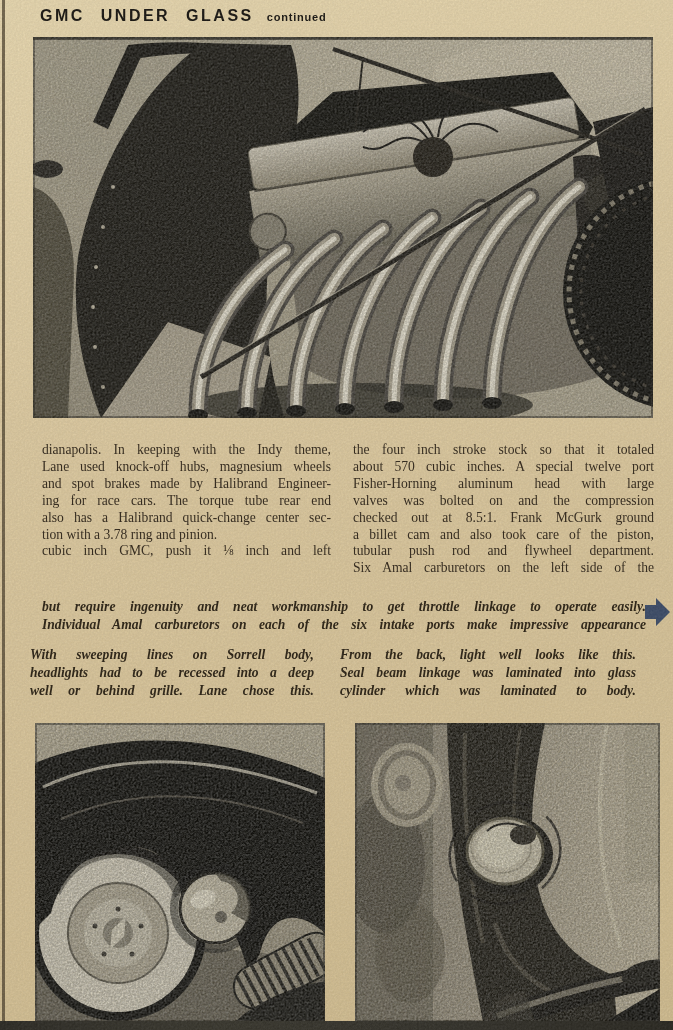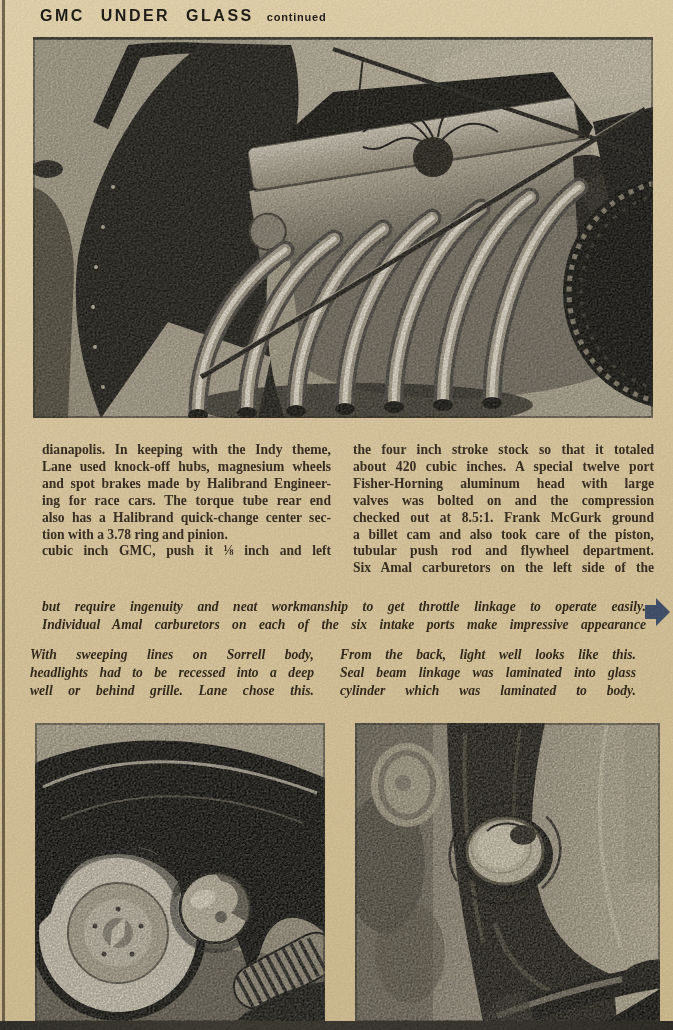--- a/index.html
+++ b/index.html
@@ -19,21 +19,21 @@
     letter-spacing:2.5px;word-spacing:9px;color:#1b1813;}
   .continued{font-family:"Liberation Sans",sans-serif;font-weight:bold;font-size:11px;
     letter-spacing:.8px;color:#1b1813;margin-left:13px;text-align:center;}
   
   .photo{position:absolute;line-height:0;}
   .photo svg{display:block;}
   .photo-engine{left:33px;top:37px;width:620px;height:381px;}
   .photo-bl{left:35px;top:723px;width:290px;height:299px;}
   .photo-br{left:355px;top:723px;width:305px;height:299px;}
   
-  .body-text{position:absolute;left:42px;top:442px;width:612px;display:flex;gap:22px;color:#352b1e;font-weight:bold;}
+  .body-text{position:absolute;left:42px;top:442px;width:612px;display:flex;gap:22px;color:#352b1e;}
   .colL{width:289px;} .colR{width:301px;}
   .bline{font-size:13.6px;line-height:16.9px;text-align:justify;text-align-last:justify;}
   .bline.pe{text-align-last:left;}
   .bline.ind{text-indent:14px;}
   
   .cap{font-weight:bold;font-style:italic;color:#2e2517;}
   .cline{font-size:13.6px;line-height:18.2px;text-align:justify;text-align-last:justify;}
   .caption-full{position:absolute;left:42px;top:598px;width:604px;}
   .captions-two{position:absolute;left:30px;top:646px;width:612px;display:flex;gap:26px;}
   .capL{width:284px;} .capR{width:296px;}
@@ -200,21 +200,21 @@
       <div class="bline">dianapolis. In keeping with the Indy theme,</div>
       <div class="bline">Lane used knock-off hubs, magnesium wheels</div>
       <div class="bline">and spot brakes made by Halibrand Engineer-</div>
       <div class="bline">ing for race cars. The torque tube rear end</div>
       <div class="bline">also has a Halibrand quick-change center sec-</div>
       <div class="bline pe">tion with a 3.78 ring and pinion.</div>
       <div class="bline">cubic inch GMC, push it ⅛ inch and left</div>
     </div>
     <div class="colR">
       <div class="bline">the four inch stroke stock so that it totaled</div>
-      <div class="bline">about 420 cubic inches. A special twelve port</div>
+      <div class="bline">about 570 cubic inches. A special twelve port</div>
       <div class="bline">Fisher-Horning aluminum head with large</div>
       <div class="bline">valves was bolted on and the compression</div>
       <div class="bline">checked out at 8.5:1. Frank McGurk ground</div>
       <div class="bline">a billet cam and also took care of the piston,</div>
       <div class="bline">tubular push rod and flywheel department.</div>
       <div class="bline">Six Amal carburetors on the left side of the</div>
     </div>
   </div>
 
   <div class="caption-full cap">

